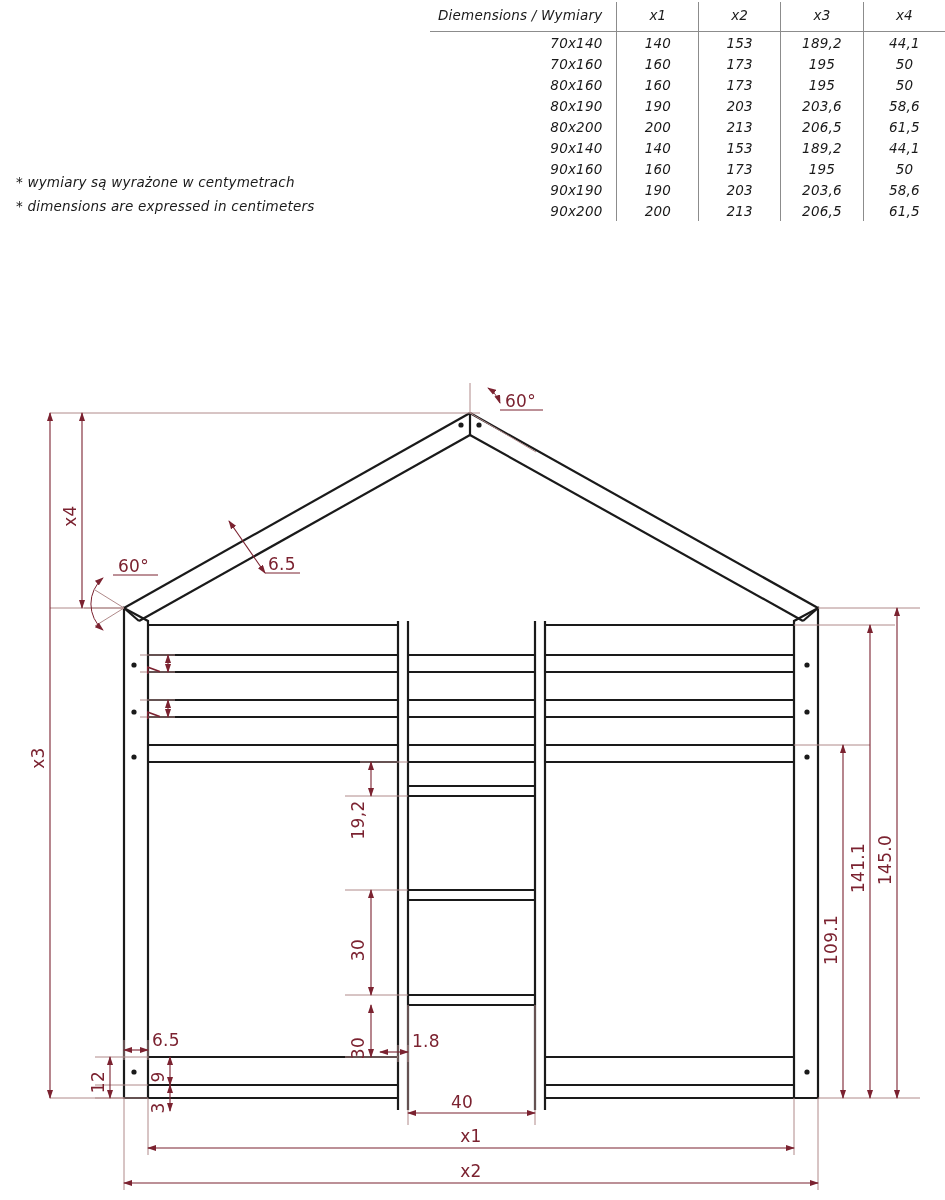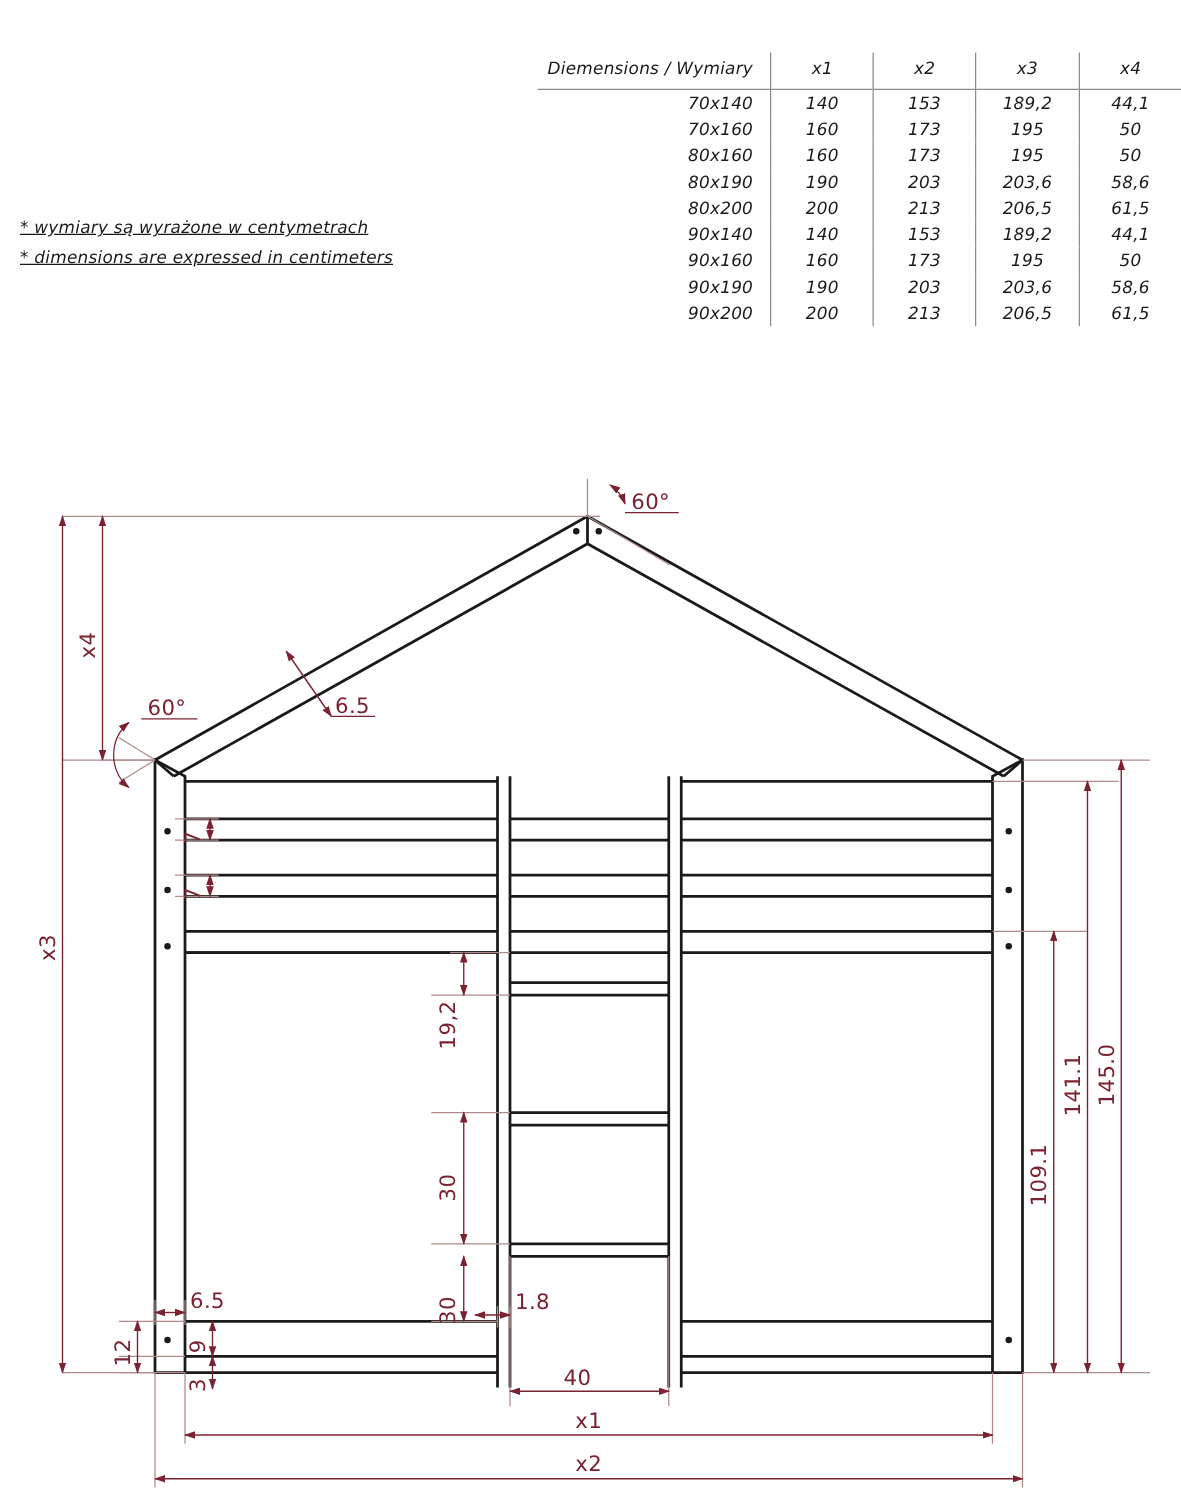--- a/index.html
+++ b/index.html
@@ -2,40 +2,40 @@
 <html><head>
 <meta charset="utf-8">
 <style>
   html,body{margin:0;padding:0;background:#ffffff;}
   body{width:945px;height:1200px;position:relative;overflow:hidden;
        font-family:"DejaVu Sans",sans-serif;}
   .root{position:absolute;left:0;top:0;width:945px;height:1200px;}
 
   
   .spec-table{position:absolute;left:430px;top:2px;width:515px;}
-  .spec-table table{border-collapse:collapse;width:515px;margin-top:40px;}
+  .spec-table table{border-collapse:collapse;width:515px;}
   .spec-table td,.spec-table th{
       font-family:"DejaVu Sans",sans-serif;
       font-style:italic;font-weight:400;
       font-size:13.5px;color:#1a1a1a;
       padding:1px 8px 1px 8px;height:19px;text-align:right;
       white-space:nowrap;letter-spacing:0.2px;}
   .spec-table th{font-weight:400;height:24px;padding-bottom:4px;}
   .spec-table th.lbl{text-align:center;}
   .spec-table th.hdr-name{text-align:center;padding-right:14px;}
   .spec-table td.name{text-align:right;padding-right:14px;}
   .spec-table .vline{border-left:1px solid #8c8c8c;}
   .spec-table thead tr{border-bottom:1px solid #8c8c8c;}
   .spec-table th.lbl, .spec-table td.val{width:68px;text-align:center;}
 
   
   .notes{position:absolute;left:16px;top:170px;width:330px;}
   .notes div{font-family:"DejaVu Sans",sans-serif;font-style:italic;
      font-size:13.5px;color:#1a1a1a;line-height:24px;letter-spacing:0.2px;
-     white-space:nowrap;text-decoration:underline;}
+     white-space:nowrap;}
 
   
   .draw{position:absolute;left:0;top:0;width:913px;height:1200px;}
   svg{display:block;}
   text.dim{font-family:"DejaVu Sans",sans-serif;font-size:17px;fill:#7b2230;
            font-style:normal;letter-spacing:0.3px;}
 </style>
 </head>
 <body>
 

